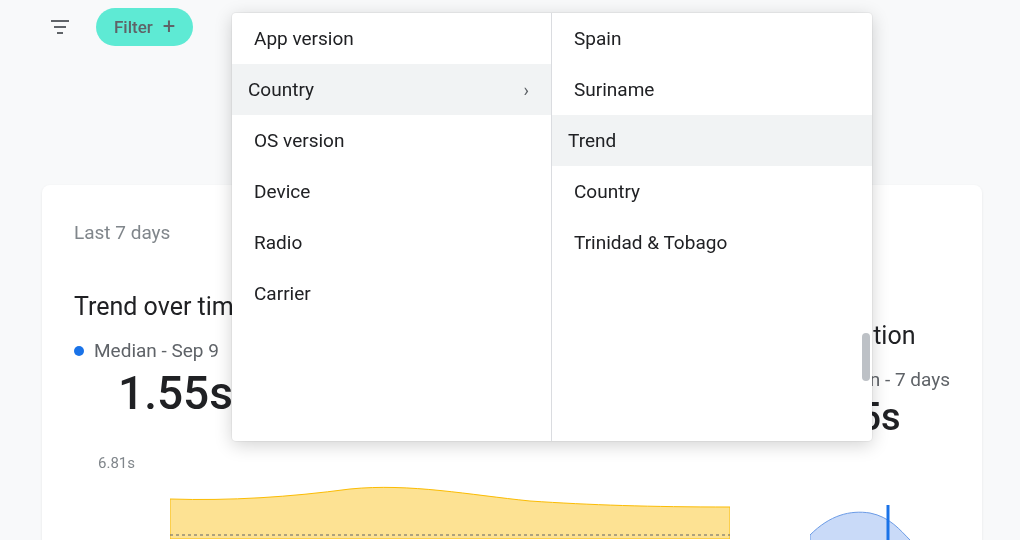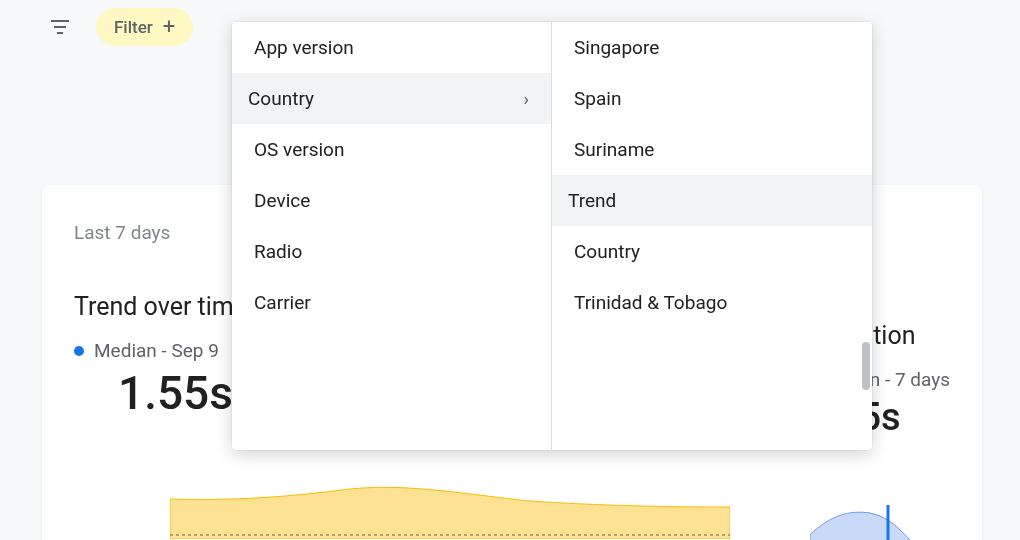--- a/index.html
+++ b/index.html
@@ -27,21 +27,21 @@
       gap: 4px;
       color: #5f6368;
     }
     .filter-lines-icon .line1 { width: 18px; height: 2px; background: #5f6368; }
     .filter-lines-icon .line2 { width: 12px; height: 2px; background: #5f6368; }
     .filter-lines-icon .line3 { width: 6px; height: 2px; background: #5f6368; }
     .filter-chip {
       display: inline-flex;
       align-items: center;
       gap: 10px;
-      background: #fef9c3;
+      background: #5eead4;
       border-radius: 20px;
       padding: 8px 18px;
       color: #5f6368;
       font-size: 17px;
       font-weight: 500;
       cursor: pointer;
     }
     .plus-icon {
       font-size: 22px;
       line-height: 1;
@@ -152,21 +152,21 @@
     .chart2 {
       position: absolute;
       right: 72px;
       top: 320px;
       width: 100px;
       height: 40px;
     }
     .dropdown-panel {
       position: absolute;
       left: 232px;
-      top: 22px;
+      top: 13px;
       width: 640px;
       height: 428px;
       background: #fff;
       border-radius: 4px;
       box-shadow: 0 4px 18px rgba(0,0,0,0.18), 0 0 0 1px rgba(0,0,0,0.04);
       display: flex;
       overflow: hidden;
     }
     .dropdown-col {
       width: 50%;
@@ -223,20 +223,21 @@
   <div class="card-left">
     <div class="card-title">Trend over time</div>
     <div class="metric-label-row">
       <span class="dot"></span>
       <span>Median - Sep 9</span>
     </div>
     <div class="metric-value-row">
       <span class="metric-value">1.55s</span>
       <span class="metric-delta">+2.0</span>
     </div>
+    <div class="chart-y-label">6.81s</div>
   </div>
   <svg class="chart" viewBox="0 0 560 60" preserveAspectRatio="none">
     <path class="chart-area" d="M0,20 C60,22 120,18 180,10 C240,4 300,16 360,22 C420,26 480,28 560,28 L560,60 L0,60 Z"></path>
     <line class="chart-dashed" x1="0" y1="56" x2="560" y2="56"></line>
   </svg>
   <div class="card-right">
     <div class="title2">ution</div>
     <div class="label2">an - 7 days</div>
     <div class="val2">5s</div>
   </div>
@@ -262,23 +263,20 @@
         <span>Device</span>
       </div>
       <div class="dropdown-item">
         <span>Radio</span>
       </div>
       <div class="dropdown-item">
         <span>Carrier</span>
       </div>
     </div>
   <div class="dropdown-col" id="country-col">
-    <div class="dropdown-item">
-        <span>Singapore</span>
-      </div>
       <div class="dropdown-item">
         <span>Spain</span>
       </div>
       <div class="dropdown-item">
         <span>Suriname</span>
       </div>
       <div class="dropdown-item selected">
         <span>Trend</span>
       </div>
       <div class="dropdown-item">

